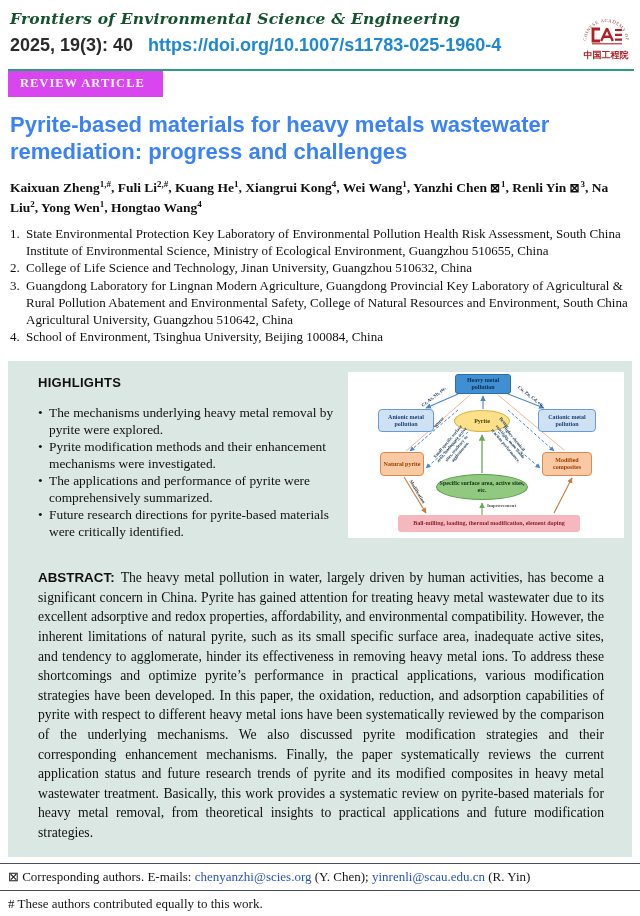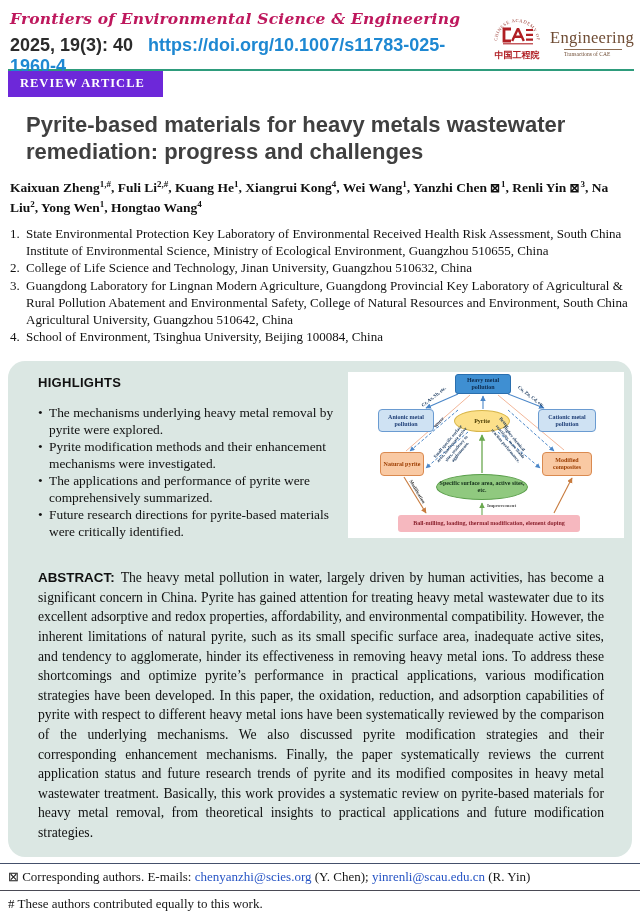--- a/index.html
+++ b/index.html
@@ -3,44 +3,44 @@
 <meta charset="utf-8">
 <style>
   html,body{margin:0;padding:0;}
   body{
     width:640px;height:916px;position:relative;overflow:hidden;
     background:#ffffff;color:#1a1a1a;
     font-family:"Liberation Serif",serif;
   }
   
   .header{display:flex;justify-content:space-between;align-items:flex-start;padding:9px 6px 0 10px;height:55px;}
-  .journal-name{font-family:"DejaVu Serif",serif;font-style:italic;font-weight:600;font-size:15.5px;color:#be185d;letter-spacing:.2px;}
+  .journal-name{font-family:"DejaVu Serif",serif;font-style:italic;font-weight:600;font-size:15.5px;color:#14532d;letter-spacing:.2px;}
   .meta-line{margin-top:7px;font-family:"Liberation Sans",sans-serif;font-size:18px;font-weight:bold;color:#2b2b2b;}
   .doi{color:#1E88D2;margin-left:10px;text-decoration:none;font-weight:bold;}
   .logo{display:flex;align-items:center;gap:5px;margin-top:2px;}
   .brand{padding-top:6px;}
   .brand-name{font-family:"Liberation Serif",serif;font-size:16.5px;color:#6E4B33;letter-spacing:.3px;}
   .brand-sub{font-size:5.5px;color:#6E4B33;border-top:1px solid #8a6a50;width:58px;margin:1px 0 0 14px;padding-top:1px;}
   
   .badge-row{border-top:2px solid #2E9C7C;margin:5px 6px 0 8px;}
-  .badge{display:inline-block;background:#6d28d9;color:#fff;font-family:"Liberation Serif",serif;
+  .badge{display:inline-block;background:#d946ef;color:#fff;font-family:"Liberation Serif",serif;
          font-size:12.5px;font-weight:600;letter-spacing:1px;padding:5px 18px 6px 12px;}
   
-  .title{margin:15px 26px 0;max-width:602px;font-family:"Liberation Sans",sans-serif;
-         font-size:22px;font-weight:bold;line-height:1.22;color:#404040;}
+  .title{margin:15px 10px 0;max-width:602px;font-family:"Liberation Sans",sans-serif;
+         font-size:22px;font-weight:bold;line-height:1.22;color:#3b82f6;}
   .authors{margin:12px 12px 0 10px;font-size:13.5px;font-weight:bold;line-height:1.35;color:#111;}
   .authors sup{font-size:9px;}
   .mail{margin:0 1px 0 3px;font-size:12px;}
   .mail:empty,.sep:empty{display:none;}
   .affiliations{margin:8px 12px 0 10px;font-size:13px;line-height:1.32;color:#111;}
   .affil{display:flex;}
   .affil-num{width:16px;flex:none;}
   .affil-text{flex:1;}
   
-  .panel{margin:16px 8px 0;background:#DBE7E3;padding:14px 28px 14px 30px;position:relative;box-sizing:border-box;width:624px;border-radius:17px;}
+  .panel{margin:16px 8px 0;background:#DBE7E3;padding:14px 28px 14px 30px;position:relative;box-sizing:border-box;width:624px;}
   .hl-row{height:176px;}
   .hl-head{font-family:"Liberation Sans",sans-serif;font-weight:bold;font-size:13px;color:#111;letter-spacing:.3px;}
   .hl-list{margin-top:14px;width:314px;}
   .hl-item{display:flex;font-size:13.4px;line-height:1.27;color:#111;}
   .hl-bullet{width:11px;flex:none;}
   
   .diagram{position:absolute;top:11px;right:8px;width:276px;height:166px;background:#fff;}
   .dg-svg{position:absolute;left:0;top:0;}
   .dnode{position:absolute;display:flex;align-items:center;justify-content:center;text-align:center;
          font-weight:bold;font-size:6px;line-height:1.2;box-sizing:border-box;padding:1px;}
@@ -91,41 +91,37 @@
         <textPath href="#arc" startOffset="1">CHINESE ACADEMY OF ENGINEERING</textPath>
       </text>
       <g transform="translate(11,15)">
         <path d="M11,3 L4,3 L4,15 L11,15" stroke="#B01F24" stroke-width="2.8" fill="none"></path>
         <path d="M18,2.5 L12.2,15 M18,2.5 L23.8,15 M14.6,10.8 L21.4,10.8" stroke="#B01F24" stroke-width="2.4" fill="none"></path>
         <path d="M26,4 L33,4 M26,8.8 L33,8.8 M26,13.6 L33,13.6" stroke="#B01F24" stroke-width="2.2" fill="none"></path>
         <path d="M3,17.8 L33,17.8" stroke="#B01F24" stroke-width="1.1" fill="none"></path>
       </g>
       <text x="28" y="47" text-anchor="middle" font-size="9" font-weight="bold" fill="#B01F24" font-family="Liberation Serif,serif">中国工程院</text>
     </svg>
-    <div class="brand">
-      <div class="brand-name">Engineering</div>
-      <div class="brand-sub">Transactions of CAE</div>
-    </div>
   </div>
 </div>
 
 <div class="badge-row">
   <span class="badge">REVIEW ARTICLE</span>
 </div>
 
 <h1 class="title">Pyrite-based materials for heavy metals wastewater remediation: progress and challenges</h1>
 
 <p class="authors">
   <span><span>Kaixuan Zheng</span><sup>1,#</sup><span class="sep">, </span></span><span><span>Fuli Li</span><sup>2,#</sup><span class="sep">, </span></span><span><span>Kuang He</span><sup>1</sup><span class="sep">, </span></span><span><span>Xiangrui Kong</span><sup>4</sup><span class="sep">, </span></span><span><span>Wei Wang</span><sup>1</sup><span class="sep">, </span></span><span><span>Yanzhi Chen</span><span class="mail">⊠</span><sup>1</sup><span class="sep">, </span></span><span><span>Renli Yin</span><span class="mail">⊠</span><sup>3</sup><span class="sep">, </span></span><span><span>Na Liu</span><sup>2</sup><span class="sep">, </span></span><span><span>Yong Wen</span><sup>1</sup><span class="sep">, </span></span><span><span>Hongtao Wang</span><sup>4</sup></span>
 </p>
 
 <div class="affiliations">
   <div class="affil">
       <span class="affil-num">1.</span>
-      <span class="affil-text">State Environmental Protection Key Laboratory of Environmental Received Health Risk Assessment, South China Institute of Environmental Science, Ministry of Ecological Environment, Guangzhou 510655, China</span>
+      <span class="affil-text">State Environmental Protection Key Laboratory of Environmental Pollution Health Risk Assessment, South China Institute of Environmental Science, Ministry of Ecological Environment, Guangzhou 510655, China</span>
     </div>
   <div class="affil">
       <span class="affil-num">2.</span>
       <span class="affil-text">College of Life Science and Technology, Jinan University, Guangzhou 510632, China</span>
     </div>
   <div class="affil">
       <span class="affil-num">3.</span>
       <span class="affil-text">Guangdong Laboratory for Lingnan Modern Agriculture, Guangdong Provincial Key Laboratory of Agricultural &amp; Rural Pollution Abatement and Environmental Safety, College of Natural Resources and Environment, South China Agricultural University, Guangzhou 510642, China</span>
     </div>
   <div class="affil">

